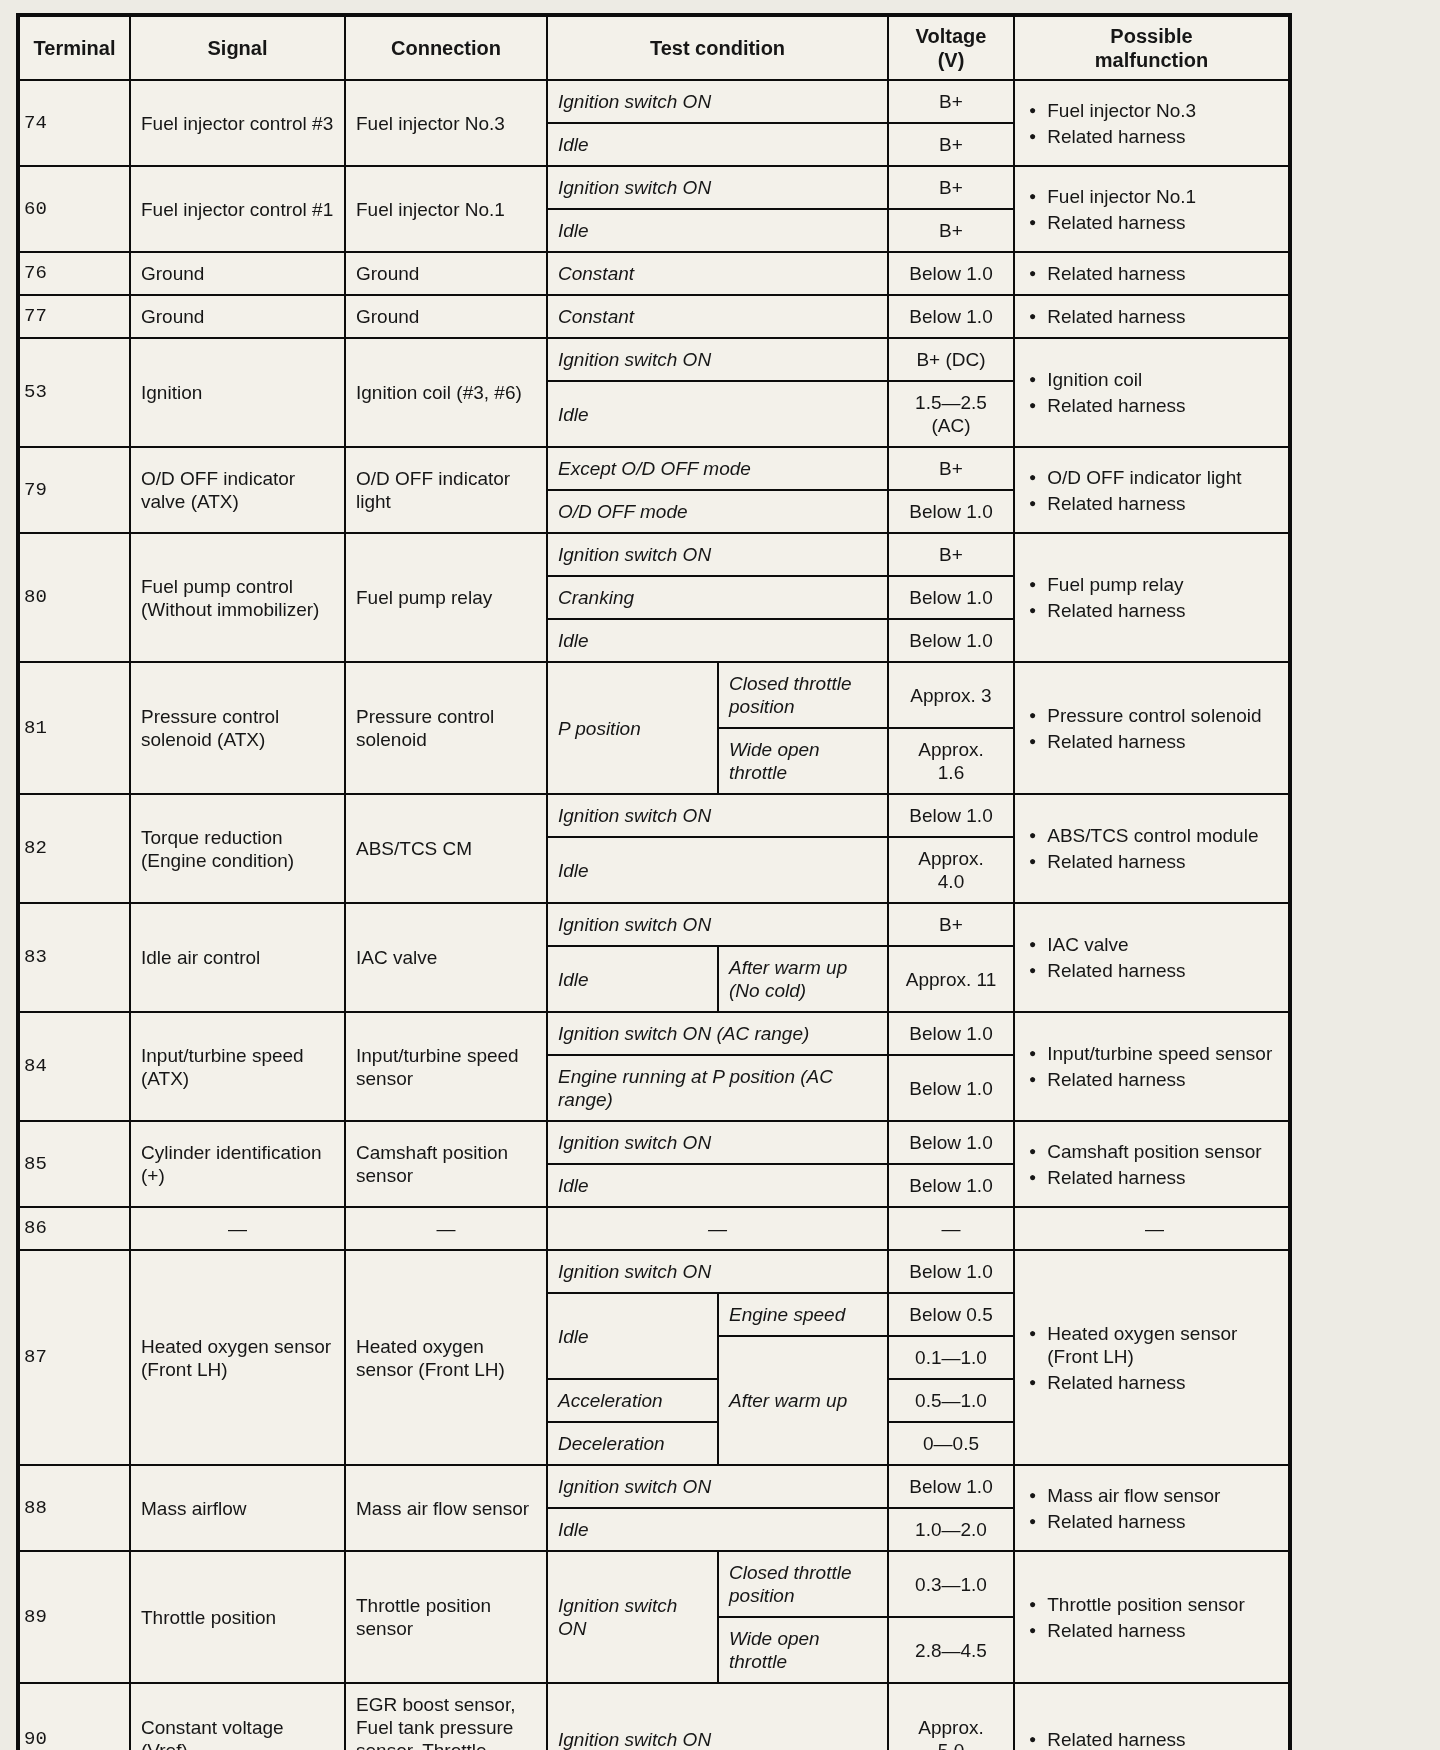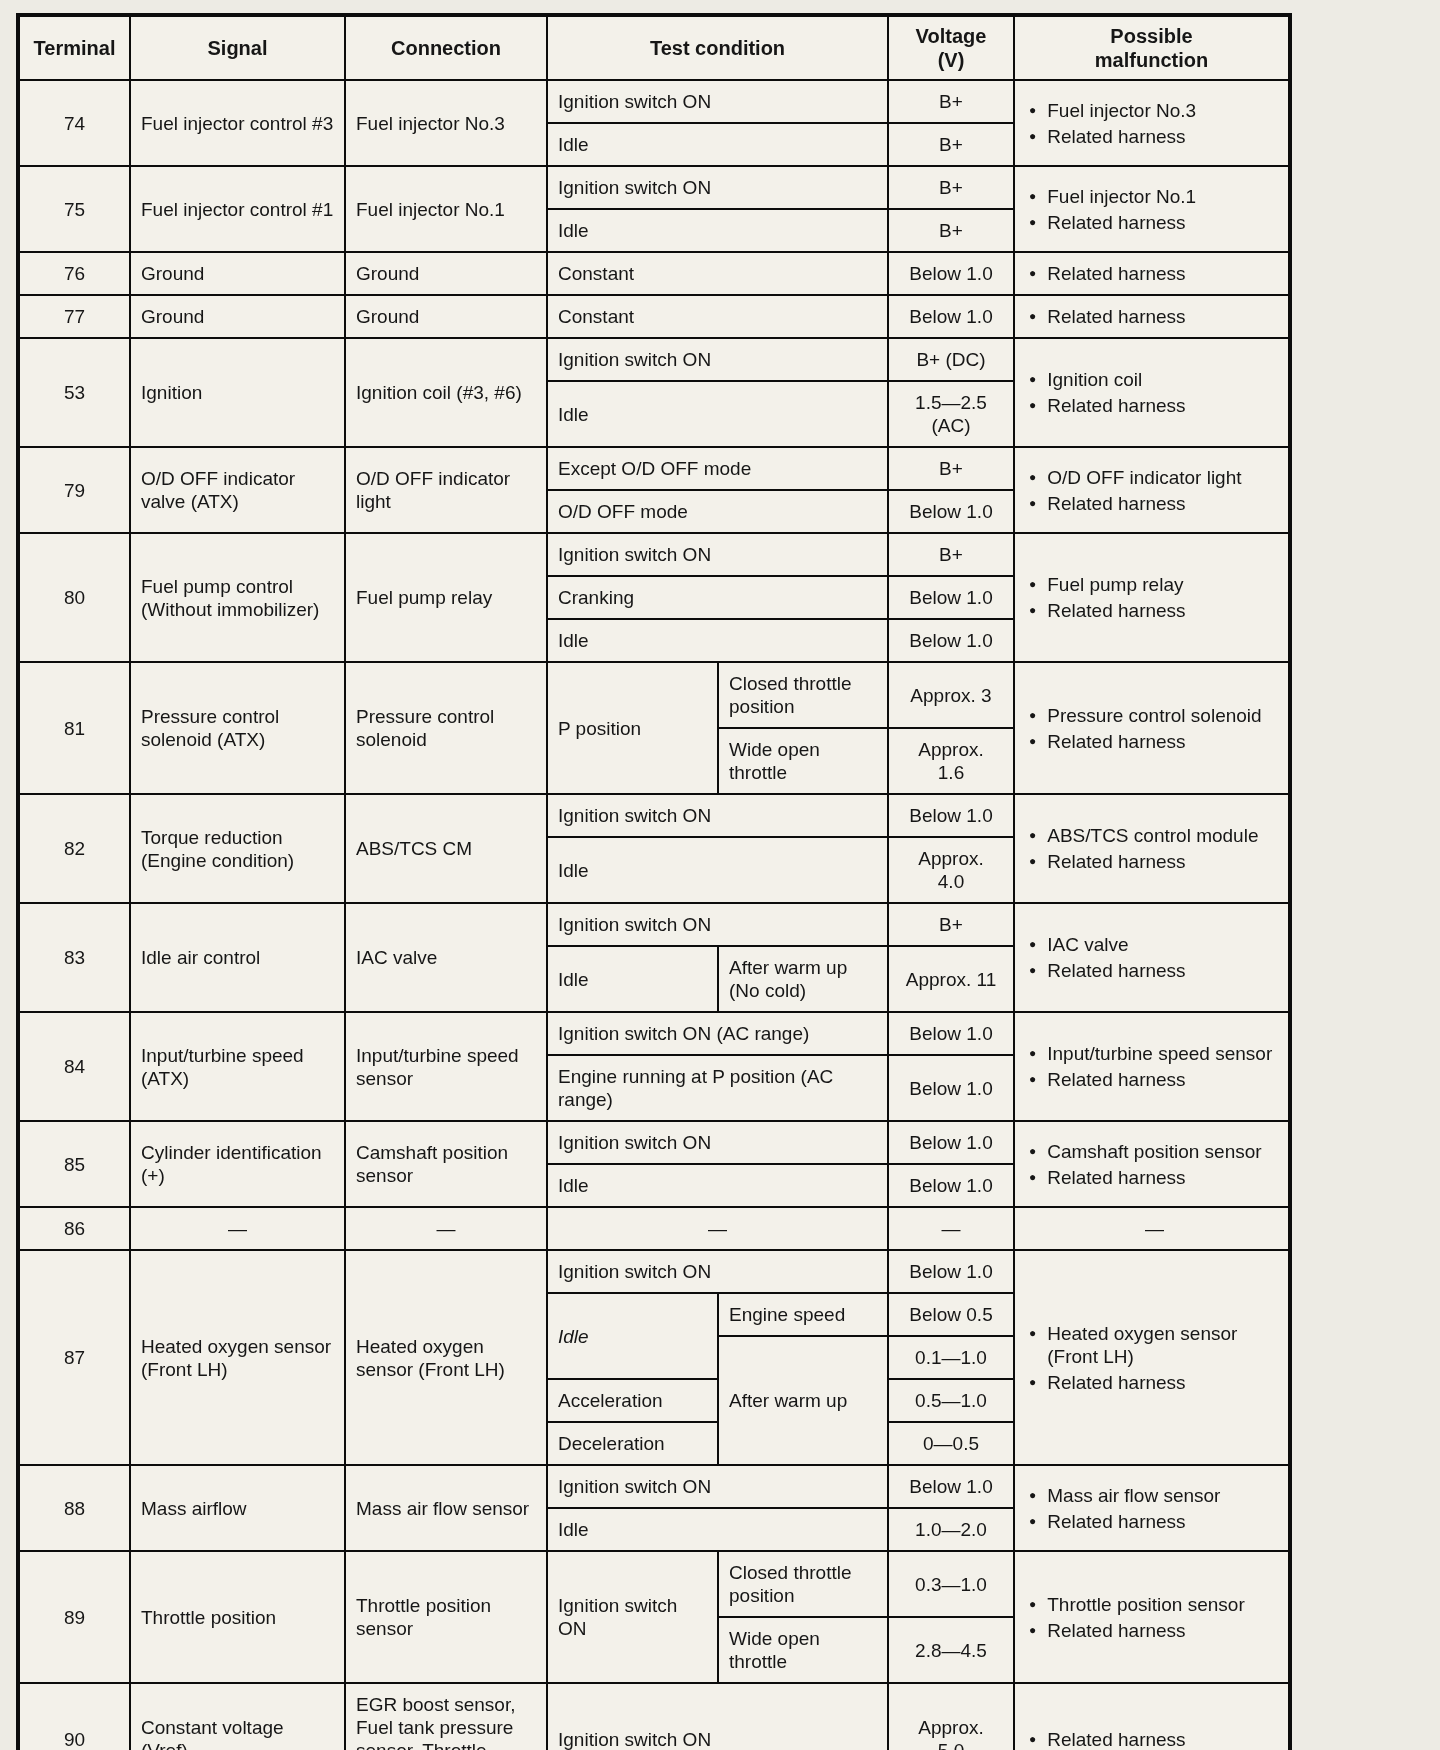--- a/index.html
+++ b/index.html
@@ -28,23 +28,23 @@
     word-wrap: break-word;
   }
   th {
     font-weight: bold;
     text-align: center;
     white-space: pre-line;
     font-size: 20px;
     line-height: 24px;
     padding: 7px 4px;
   }
-  .cell-terminal { text-align: center; padding: 9px 4px; }
+  .cell-terminal { padding: 9px 4px; font-family: Liberation Mono, monospace; }
   .cell-voltage  { text-align: center; white-space: pre-line; padding: 9px 4px; }
-  .cell-cond     { padding: 9px 10px; }
+  .cell-cond     { padding: 9px 10px; font-style: italic; }
   .center { text-align: center; }
   .italic { font-style: italic; }
   .cell-malf { padding: 6px 8px 6px 14px; }
   .malf-line { display: flex; align-items: flex-start; margin: 3px 0; }
   .bullet { font-size: 12px; line-height: 23px; margin-right: 11px; flex: 0 0 auto; }
   .malf-text { flex: 1 1 auto; }
 </style>
 </head>
 <body>
 
@@ -86,21 +86,21 @@
             <span class="bullet">●</span>
             <span class="malf-text">Related harness</span>
           </div>
         </td>
       </tr>
       <tr>
         <td class="cell-cond" colspan="2">Idle</td>
         <td class="cell-voltage">B+</td>
       </tr>
       <tr>
-        <td class="cell-terminal" rowspan="2">75</td>
+        <td class="cell-terminal" rowspan="2">60</td>
         <td class="cell-signal" rowspan="2">Fuel injector control #1</td>
         <td class="cell-connection" rowspan="2">Fuel injector No.1</td>
         <td class="cell-cond" colspan="2">Ignition switch ON</td>
         <td class="cell-voltage">B+</td>
         <td class="cell-malf" rowspan="2">
           <div class="malf-line">
             <span class="bullet">●</span>
             <span class="malf-text">Fuel injector No.1</span>
           </div>
           <div class="malf-line">

